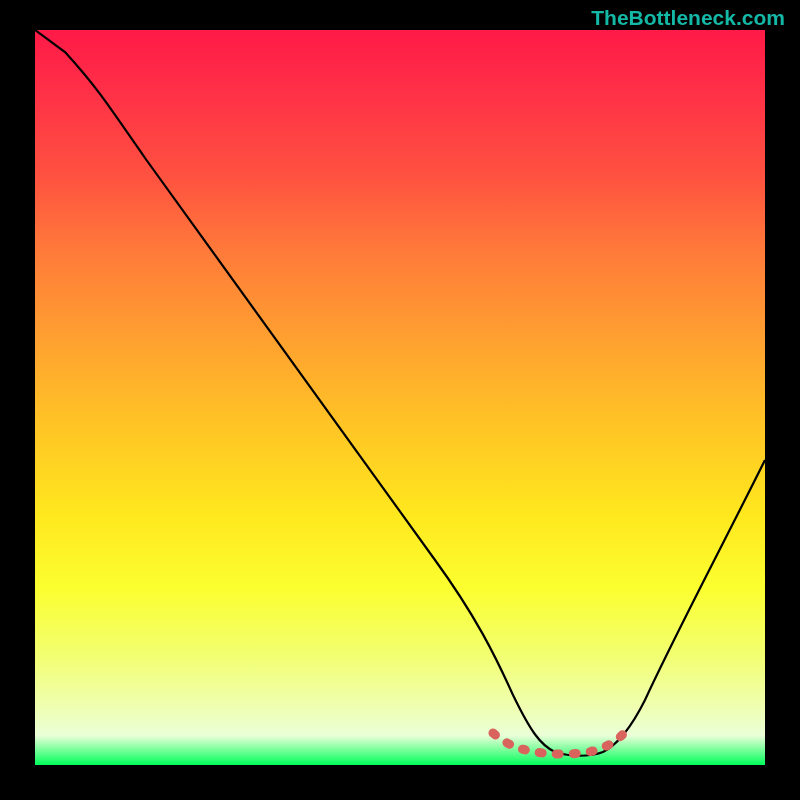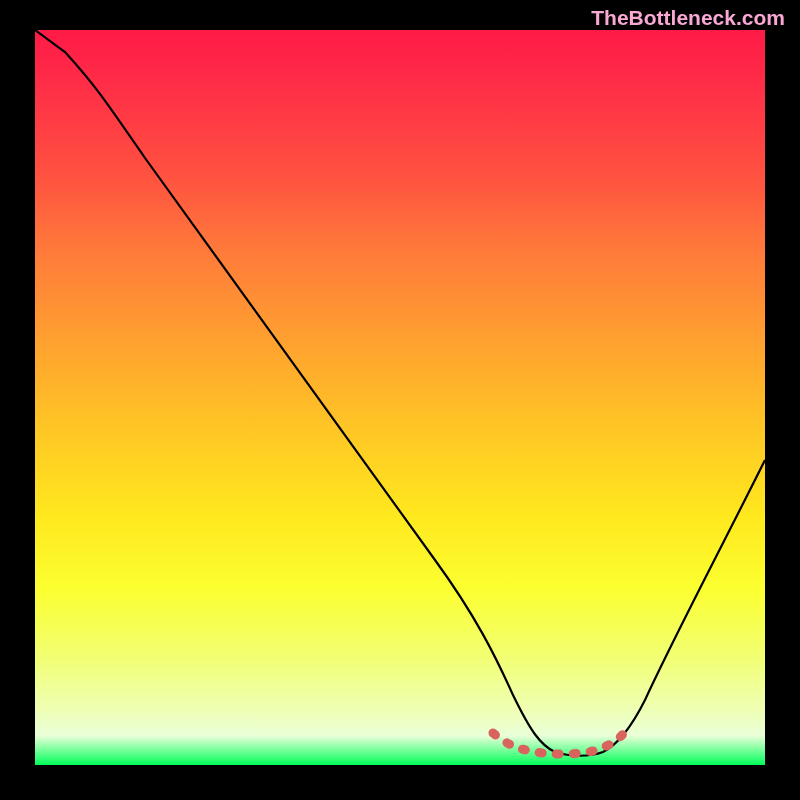--- a/index.html
+++ b/index.html
@@ -7,21 +7,21 @@
     width: 800px;
     height: 800px;
     background: #000;
     position: relative;
     font-family: Arial, sans-serif;
   }
   .watermark {
     position: absolute;
     top: 6px;
     right: 15px;
-    color: #f9a8d4;
+    color: #14b8a6;
     font-size: 21px;
     font-weight: bold;
     z-index: 10;
   }
   .plot-area {
     position: absolute;
     left: 35px;
     top: 30px;
     width: 730px;
     height: 735px;

